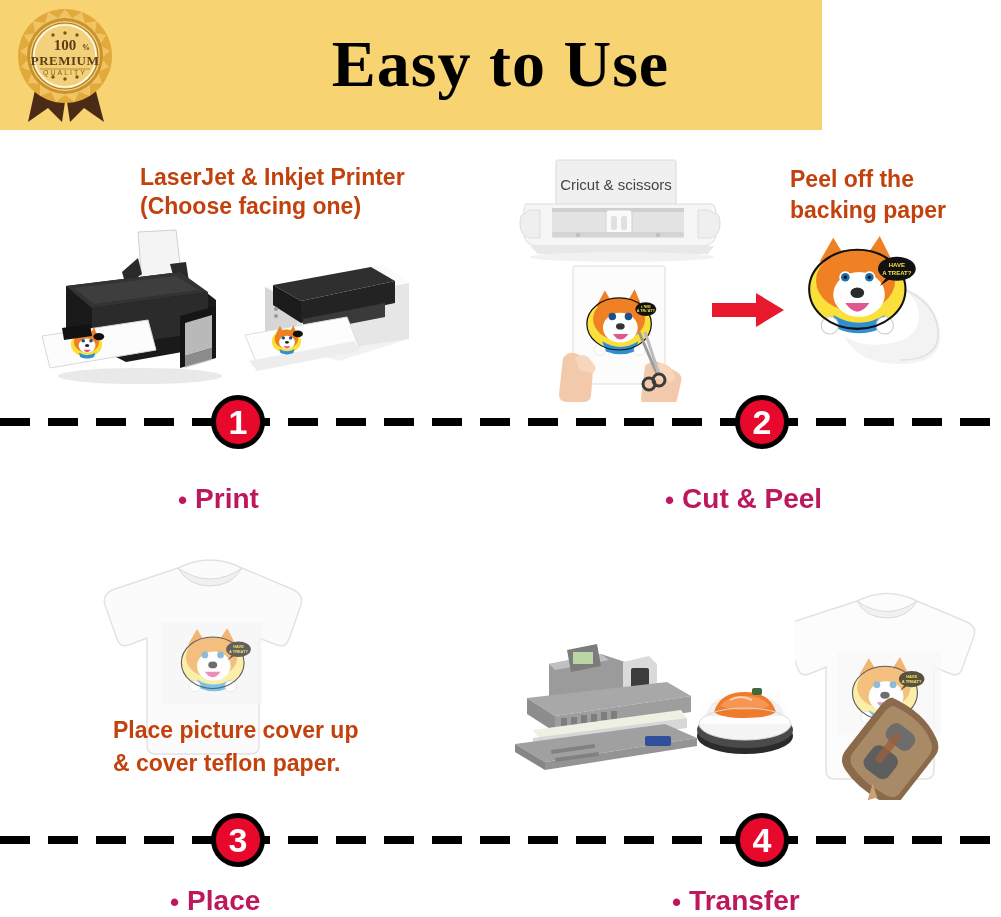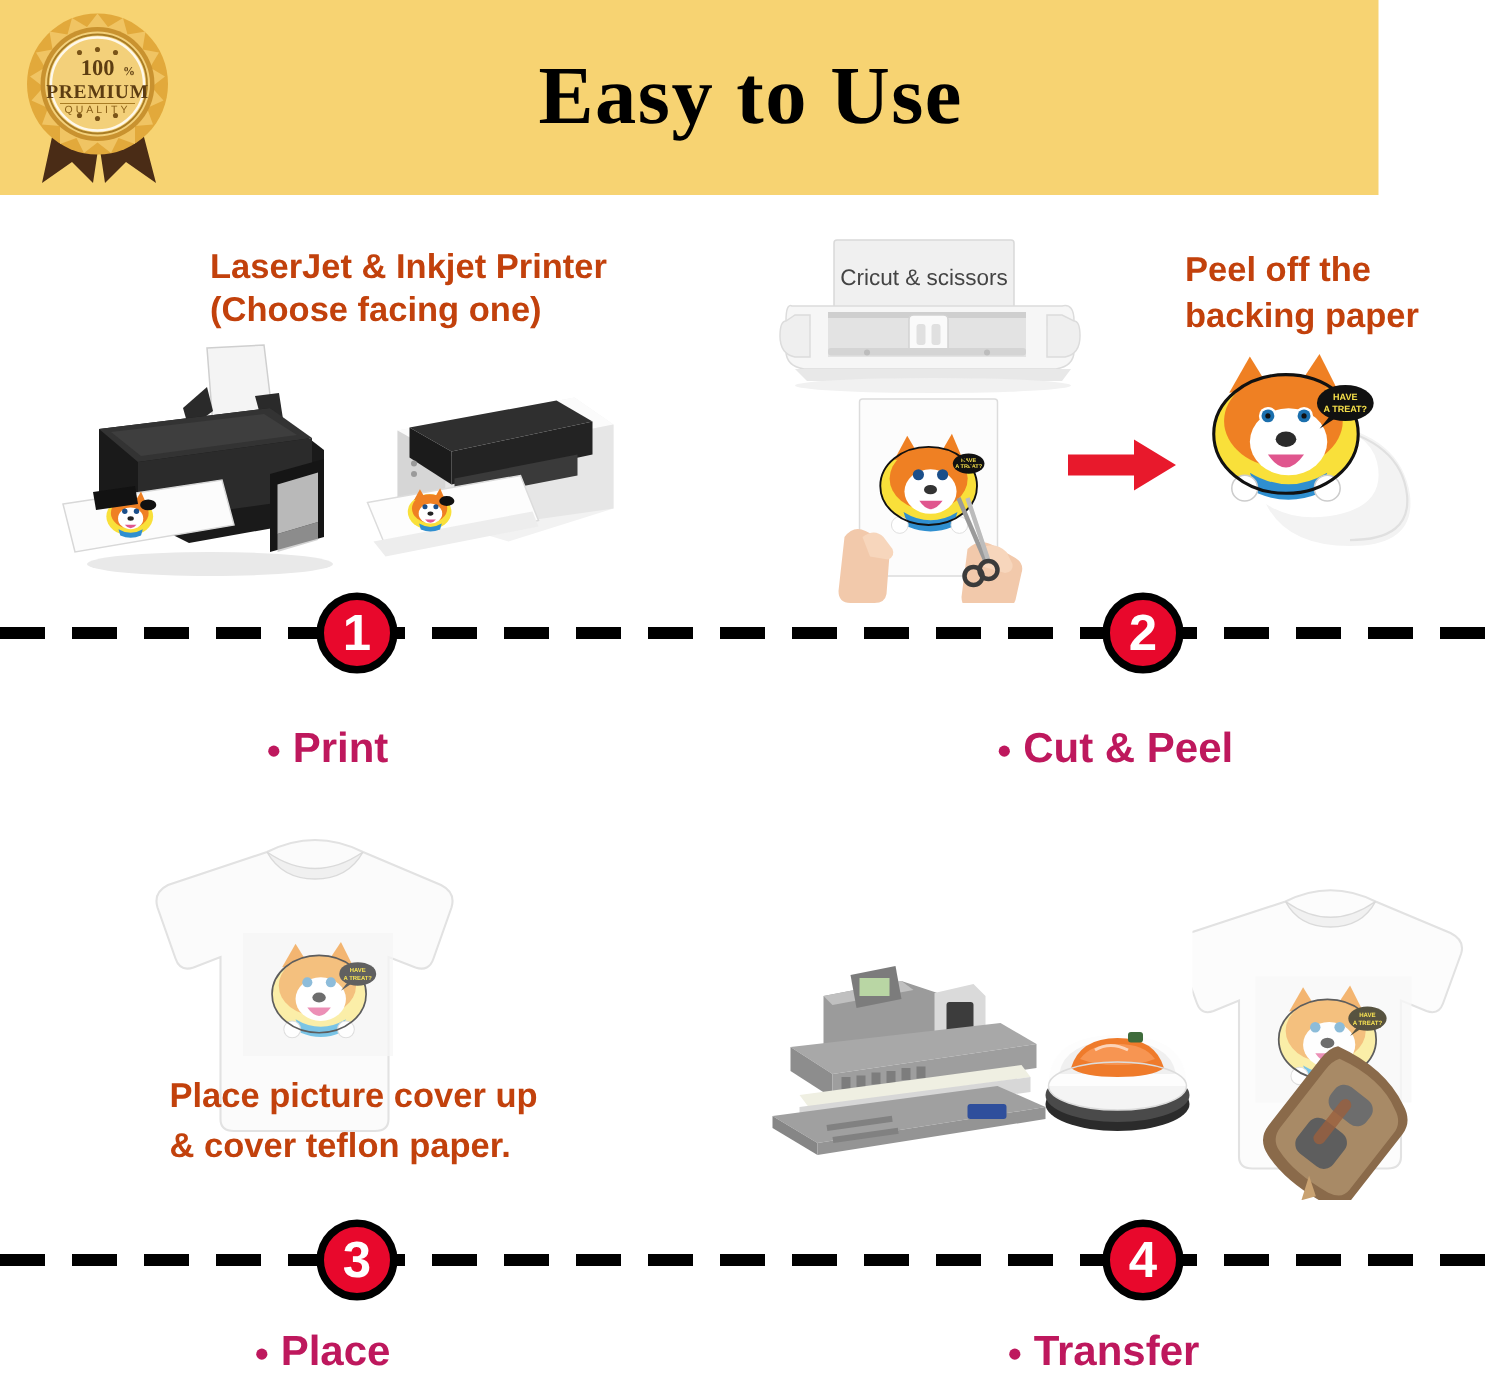--- a/index.html
+++ b/index.html
@@ -5,29 +5,29 @@
   html,body{margin:0;padding:0;}
   body{
     width:1001px;height:917px;
     background:#ffffff;
     font-family:"Liberation Sans", sans-serif;
     overflow:hidden;
     position:relative;
   }
   
   .header{
-    position:absolute;left:0;top:0;width:919px;height:130px;
+    position:absolute;left:0;top:0;width:822px;height:130px;
     background:#f7d372;
   }
   .header-title{
     position:absolute;left:0;top:14px;width:1001px;
     text-align:center;
     font-family:"Liberation Serif", serif;
     font-weight:bold;
-    font-size:55px;
+    font-size:66px;
     letter-spacing:1px;
     color:#000000;
     line-height:100px;
   }
   
   .badge{
     position:absolute;left:10px;top:4px;width:110px;height:120px;
   }
   .badge svg{display:block;}
   

